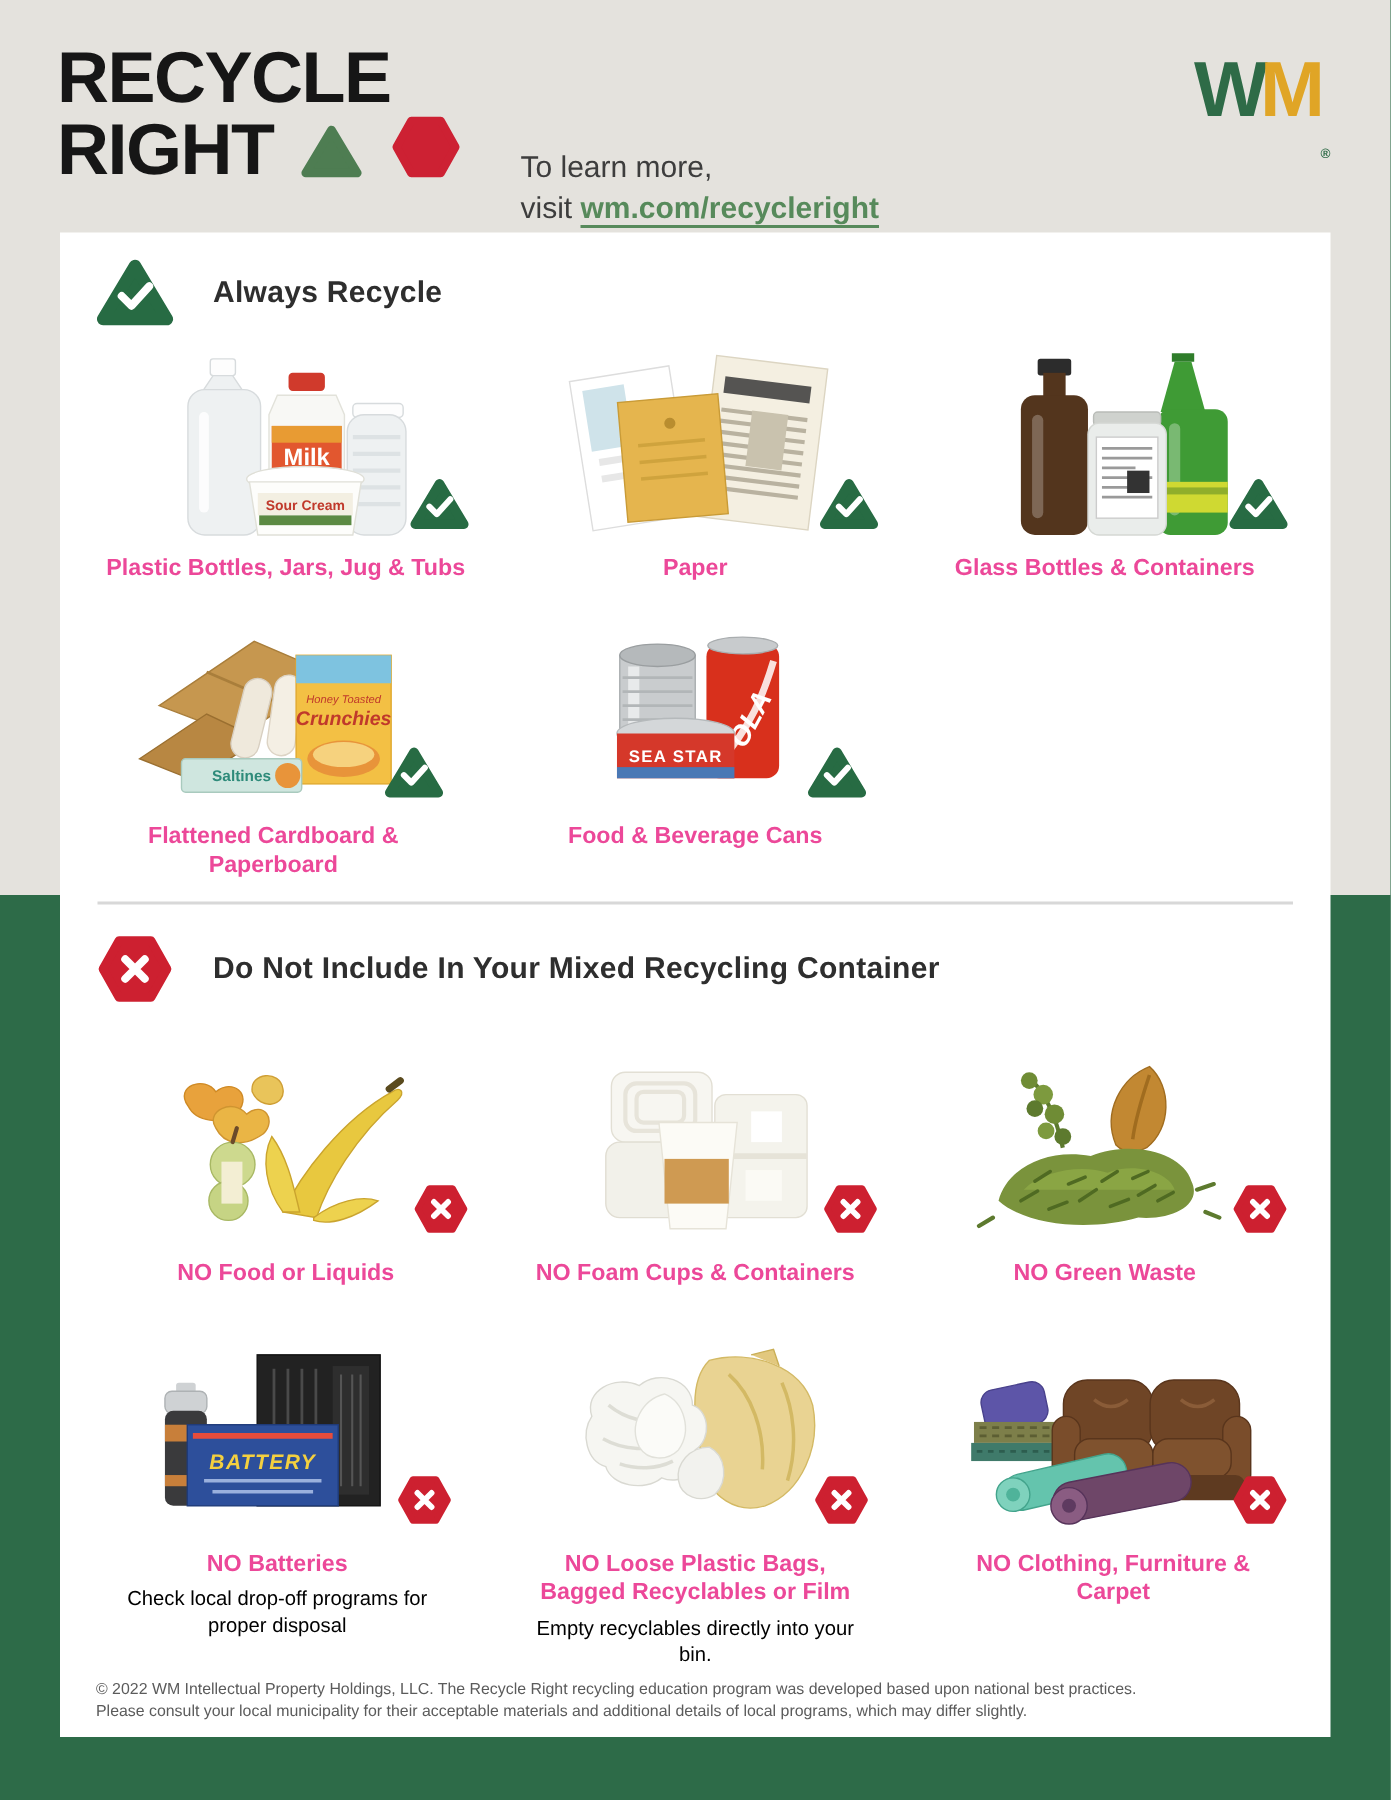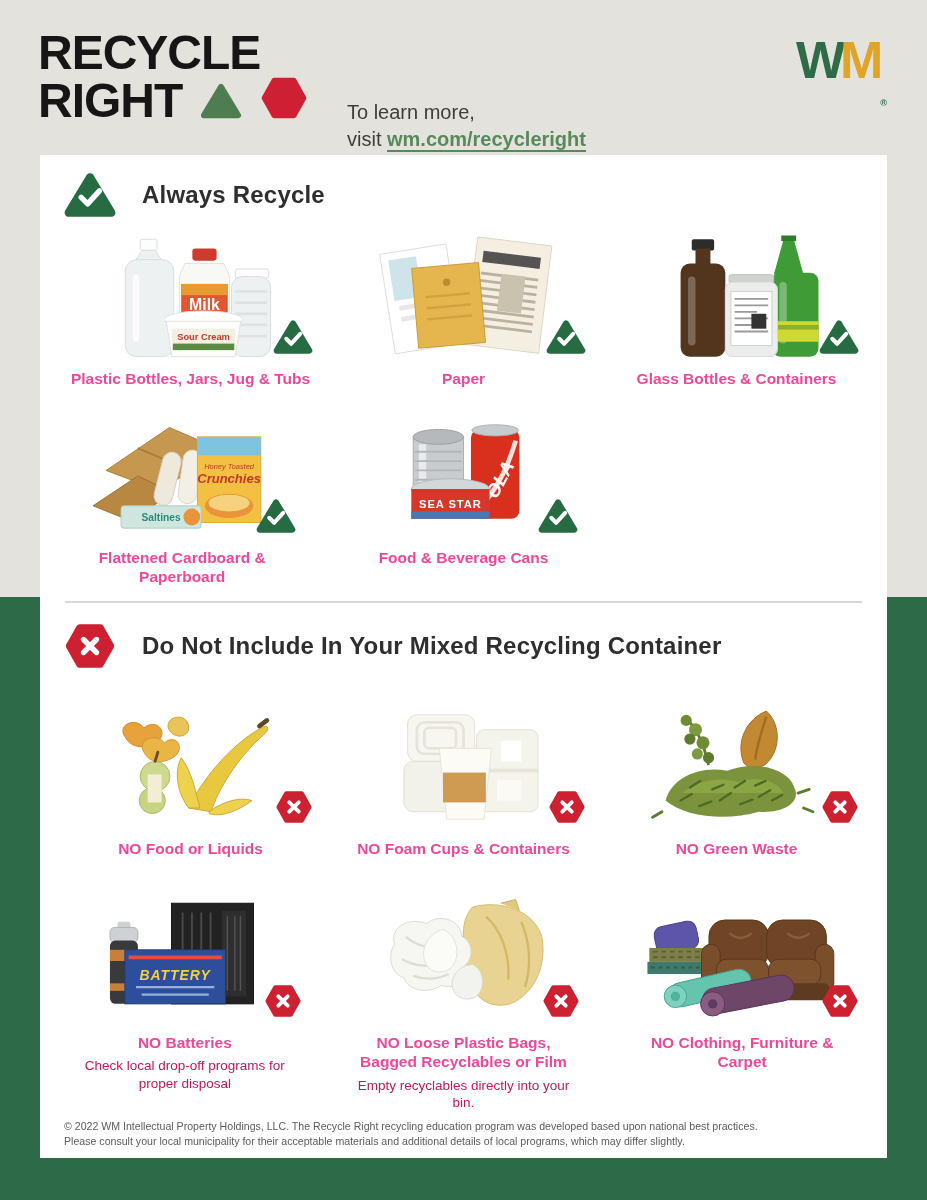--- a/index.html
+++ b/index.html
@@ -16,28 +16,28 @@
   .hdr-logo svg { display:block; margin-bottom:2px; }
   .tagline { position:absolute; left:331px; top:99px; font-size:20px; color:#3d3d3d; line-height:1.35;margin-left:16px; }
   .tagline a { color:#578a5b; font-weight:bold; text-decoration:none; border-bottom:2px solid #578a5b; }
   .wm-logo { position:absolute; right:40px; top:34px; font-weight:900; font-size:52px;
     letter-spacing:-5px; line-height:1; }
   .wm-logo .w { color:#2e6b47; } .wm-logo .m { color:#e0a526; }
   .wm-logo .reg { font-size:9px; color:#2e6b47; letter-spacing:0; vertical-align:-28px; margin-left:2px; }
   
   .card { position:absolute; left:40px; top:155px; width:847px; height:1003px; background:#ffffff; }
   .sec-head { position:absolute; left:24px; display:flex; align-items:center; gap:26px; }
-  .sec-head h2 { font-size:24px; font-weight:800; color:#2e2e2e; letter-spacing:0.2px; }
+  .sec-head h2 { font-size:20px; font-weight:800; color:#2e2e2e; letter-spacing:0.2px; }
   .grid { position:absolute; left:14px; right:14px; display:grid; grid-template-columns:repeat(3,1fr); }
   .item { position:relative; text-align:center; }
   .photo { position:relative; height:128px; display:flex; align-items:flex-end; justify-content:center; }
   .photo > svg.illus { display:block; }
   .badge { position:absolute; right:14px; bottom:2px; }
   .label { margin-top:8px; font-size:15.5px; font-weight:bold; color:#ec4899; line-height:1.25; padding:0 16px; }
-  .sublabel { margin-top:5px; font-size:13.5px; font-weight:400; color:#be185d; line-height:1.3; padding:0 14px; }
+  .sublabel { margin-top:5px; font-size:13.5px; font-weight:400; color:#000000; line-height:1.3; padding:0 14px; }
   .divider { position:absolute; left:25px; right:25px; top:446px; height:2px; background:#d8d8d8; }
   .footer { position:absolute; left:24px; right:20px; top:964px; font-size:10.6px; color:#5b5b5b; line-height:1.45; }
   
   #always-head { top:16px; }
   #always-row1 { top:78px; }
   #always-row2 { top:257px;gap:25px; }
   #no-head { top:466px; }
   #no-row1 { top:548px; }
   #no-row2 { top:742px;gap:17px; }
 </style>

